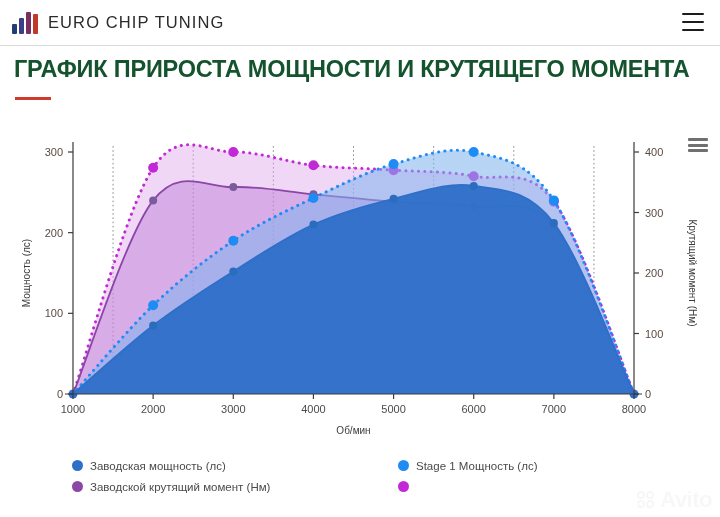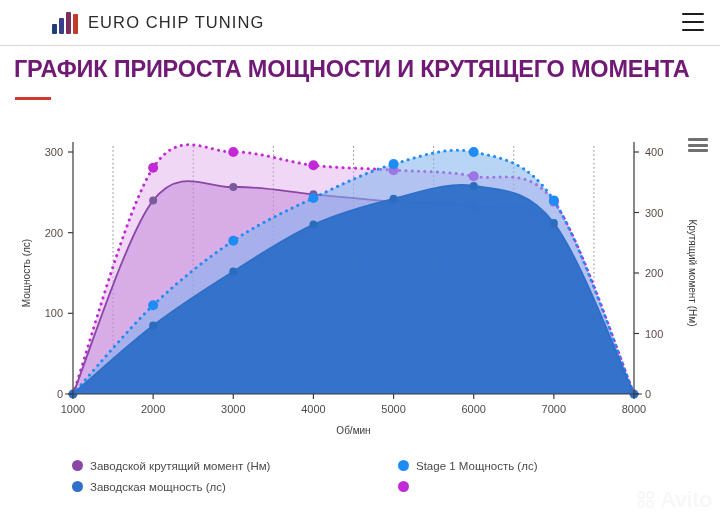--- a/index.html
+++ b/index.html
@@ -14,21 +14,21 @@
     width: 720px; height: 517px;
     background: #ffffff;
   }
 
   
   .site-header {
     position: absolute; left: 0; top: 0;
     width: 720px; height: 46px;
     background: #ffffff;
     border-bottom: 1px solid #d9d9d9;
-    display: flex; align-items: center; padding-left: 40px;
+    display: flex; align-items: center;
   }
   .brand { display: flex; align-items: center; margin-left: 12px; }
   .logo-bars {
     display: flex; align-items: flex-end; gap: 2px;
     height: 22px; margin-right: 10px;
   }
   .logo-bars i { display: block; width: 5px; border-radius: 1px; }
   .logo-bars i.b1 { height: 10px; background: #1f3f76; }
   .logo-bars i.b2 { height: 16px; background: #3a3f8a; }
   .logo-bars i.b3 { height: 22px; background: #7a2f5e; }
@@ -45,21 +45,21 @@
   }
   .header-menu span {
     display: block; height: 2px; width: 100%;
     background: #1c1c1c; border-radius: 1px;
   }
 
   
   .page-title {
     position: absolute; left: 14px; top: 56px;
     font-size: 23.5px; font-weight: 700; letter-spacing: -0.2px;
-    color: #701a75; white-space: nowrap; text-align: right;
+    color: #14532d; white-space: nowrap; text-align: right;
   }
   .title-rule {
     position: absolute; left: 15px; top: 97px;
     width: 36px; height: 3px; background: #d0392b;
   }
 
   
   .chart-card {
     position: absolute; left: 0; top: 110px;
     width: 720px; height: 407px;
@@ -262,26 +262,26 @@
           <text x="353.5" y="324" text-anchor="middle" class="axis-title">Об/мин</text>
           <text x="0" y="0" text-anchor="middle" class="axis-title" transform="translate(30,163) rotate(-90)">Мощность (лс)</text>
           <text x="0" y="0" text-anchor="middle" class="axis-title" transform="translate(689,163) rotate(90)">Крутящий момент (Нм)</text>
         </g>
       </svg>
   </div>
 
   <div class="legend">
     <div class="legend-col left">
       <div class="legend-item">
+        <span class="legend-marker" style="background:#2e6fc9"></span>
+        <span class="legend-label">Заводская мощность (лс)</span>
+      </div>
+      <div class="legend-item">
         <span class="legend-marker" style="background:#8b46a8"></span>
         <span class="legend-label">Заводской крутящий момент (Нм)</span>
-      </div>
-      <div class="legend-item">
-        <span class="legend-marker" style="background:#2e6fc9"></span>
-        <span class="legend-label">Заводская мощность (лс)</span>
       </div>
     </div>
     <div class="legend-col right">
       <div class="legend-item">
         <span class="legend-marker" style="background:#1f8bf5"></span>
         <span class="legend-label">Stage 1 Мощность (лс)</span>
       </div>
       <div class="legend-item">
         <span class="legend-marker" style="background:#c229d6"></span>
       </div>

